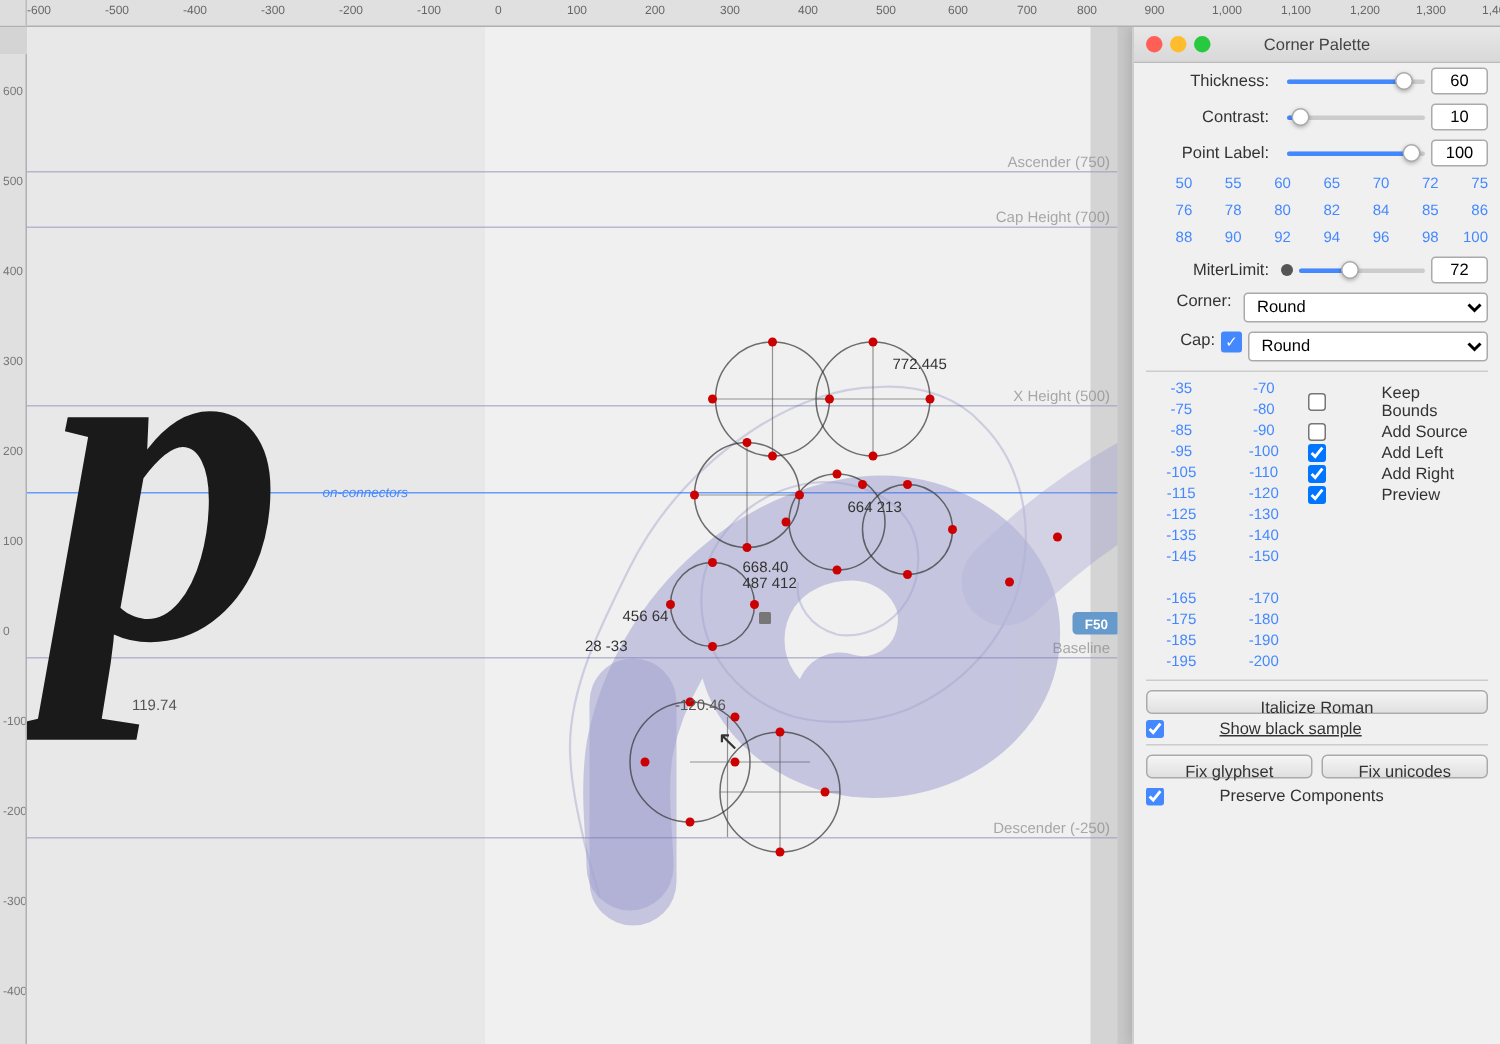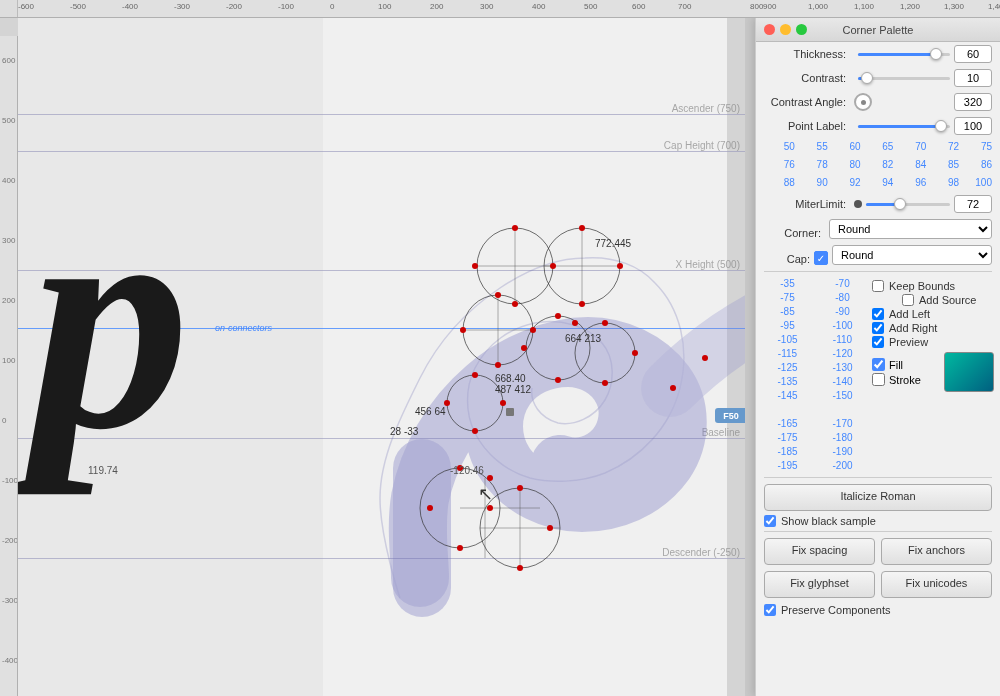--- a/index.html
+++ b/index.html
@@ -245,57 +245,58 @@
     .neg-cell {
       font-size: 10px;
       color: #4488ff;
       text-align: center;
       cursor: pointer;
       padding: 1px 0;
     }
 
     .select-row {
       display: flex;
-      align-items: flex-end;
+      align-items: flex-start;
       padding: 3px 8px;
       font-size: 11px;
       color: #333;
     }
 
     .select-label {
       width: 65px;
       text-align: right;
       padding-right: 8px;
       font-size: 11px;
       flex-shrink: 0;
     }
 
     .checkbox-item {
       display: flex;
       align-items: center;
       font-size: 11px;
       color: #333;
       padding: 1px 8px 1px 40px;
+      gap: 32px;
     }
 
     .checkbox-item input[type="checkbox"] {
       margin-right: 5px;
       width: 12px;
       height: 12px;
     }
 
     .palette-divider {
       height: 1px;
       background: #ccc;
       margin: 3px 8px;
     }
 
     .palette-btn {
       flex: 1;
-      height: 27px;
+      height: 16px;
       background: linear-gradient(to bottom, #f5f5f5, #e0e0e0);
       border: 1px solid #aaa;
       border-radius: 4px;
       font-size: 11px;
       color: #333;
       cursor: pointer;
       text-align: center;
       line-height: 22px;
     }
 
@@ -384,21 +385,21 @@
     <span class="ruler-num" style="left:208px">-200</span>
     <span class="ruler-num" style="left:260px">-100</span>
     <span class="ruler-num" style="left:312px">0</span>
     <span class="ruler-num" style="left:360px">100</span>
     <span class="ruler-num" style="left:412px">200</span>
     <span class="ruler-num" style="left:462px">300</span>
     <span class="ruler-num" style="left:514px">400</span>
     <span class="ruler-num" style="left:566px">500</span>
     <span class="ruler-num" style="left:614px">600</span>
     <span class="ruler-num" style="left:660px">700</span>
-    <span class="ruler-num" style="left:732px">800</span>
+    <span class="ruler-num" style="left:700px">800</span>
     <span class="ruler-num" style="left:745px">900</span>
     <span class="ruler-num" style="left:790px">1,000</span>
     <span class="ruler-num" style="left:836px">1,100</span>
     <span class="ruler-num" style="left:882px">1,200</span>
     <span class="ruler-num" style="left:926px">1,300</span>
     <span class="ruler-num" style="left:970px">1,400</span>
   </div>
 </div>
 
 <div id="canvas-area">
@@ -561,28 +562,20 @@
 
   <div class="palette-row">
     <span class="palette-label">Contrast:</span>
     <div class="palette-slider">
       <div class="slider-track-fill" style="width:10%;"></div>
       <div class="slider-thumb" style="left:calc(10% - 6px);"></div>
     </div>
     <input class="palette-input" type="text" value="10" style="">
   </div>
 
-  <div class="palette-row">
-    <span class="palette-label">Contrast Angle:</span>
-    <div class="angle-dot">
-      <div class="angle-inner-dot"></div>
-    </div>
-    <div style="flex:1;"></div>
-    <input class="palette-input" type="text" value="320" style="">
-  </div>
 
   <div class="palette-row">
     <span class="palette-label">Point Label:</span>
     <div class="palette-slider">
       <div class="slider-track-fill" style="width:90%;"></div>
       <div class="slider-thumb" style="left:calc(90% - 6px);"></div>
     </div>
     <input class="palette-input" type="text" value="100" style="">
   </div>
 
@@ -682,71 +675,54 @@
         <span class="neg-cell">-195</span>
         <span class="neg-cell">-200</span>
       </div>
     </div>
 
     <div style="flex:1; padding: 2px 6px;">
       <div class="checkbox-item" style="padding-left:0;">
         <input type="checkbox" style="">
         <span>Keep Bounds</span>
       </div>
-      <div class="checkbox-item" style="padding-left:0;margin-left:30px;">
+      <div class="checkbox-item" style="padding-left:0;">
         <input type="checkbox" style="">
         <span>Add Source</span>
       </div>
       <div class="checkbox-item" style="padding-left:0;">
         <input type="checkbox" checked="" style="">
         <span>Add Left</span>
       </div>
       <div class="checkbox-item" style="padding-left:0;">
         <input type="checkbox" checked="" style="">
         <span>Add Right</span>
       </div>
       <div class="checkbox-item" style="padding-left:0;">
         <input type="checkbox" checked="" style="">
         <span>Preview</span>
       </div>
 
-      <div style="display:flex; align-items:center; margin-top:3px;">
-        <div style="display:flex;flex-direction:column; gap:2px; flex:1;">
-          <div style="display:flex;align-items:center; font-size:11px;">
-            <input type="checkbox" checked="" style="margin-right: 4px; accent-color: rgb(68, 136, 255);">
-            <span>Fill</span>
-          </div>
-          <div style="display:flex;align-items:center; font-size:11px;">
-            <input type="checkbox" style="margin-right: 4px;">
-            <span>Stroke</span>
-          </div>
-        </div>
-        <div id="color-swatch"></div>
-      </div>
 
     </div>
   </div>
 
   <div class="palette-divider"></div>
 
   <div class="btn-row">
     <div class="palette-btn">Italicize Roman</div>
   </div>
 
-  <div class="checkbox-item" style="padding-left:8px;">
+  <div class="checkbox-item" style="padding-left:8px;text-decoration:underline;">
     <input type="checkbox" checked="" style="margin-right: 5px; accent-color: rgb(68, 136, 255);">
     <span>Show black sample</span>
   </div>
 
   <div class="palette-divider"></div>
 
-  <div class="btn-row">
-    <div class="palette-btn">Fix spacing</div>
-    <div class="palette-btn">Fix anchors</div>
-  </div>
 
   <div class="btn-row">
     <div class="palette-btn">Fix glyphset</div>
     <div class="palette-btn">Fix unicodes</div>
   </div>
 
   <div class="checkbox-item" style="padding-left:8px; margin-top:2px;">
     <input type="checkbox" checked="" style="margin-right: 5px; accent-color: rgb(68, 136, 255);">
     <span>Preserve Components</span>
   </div>

